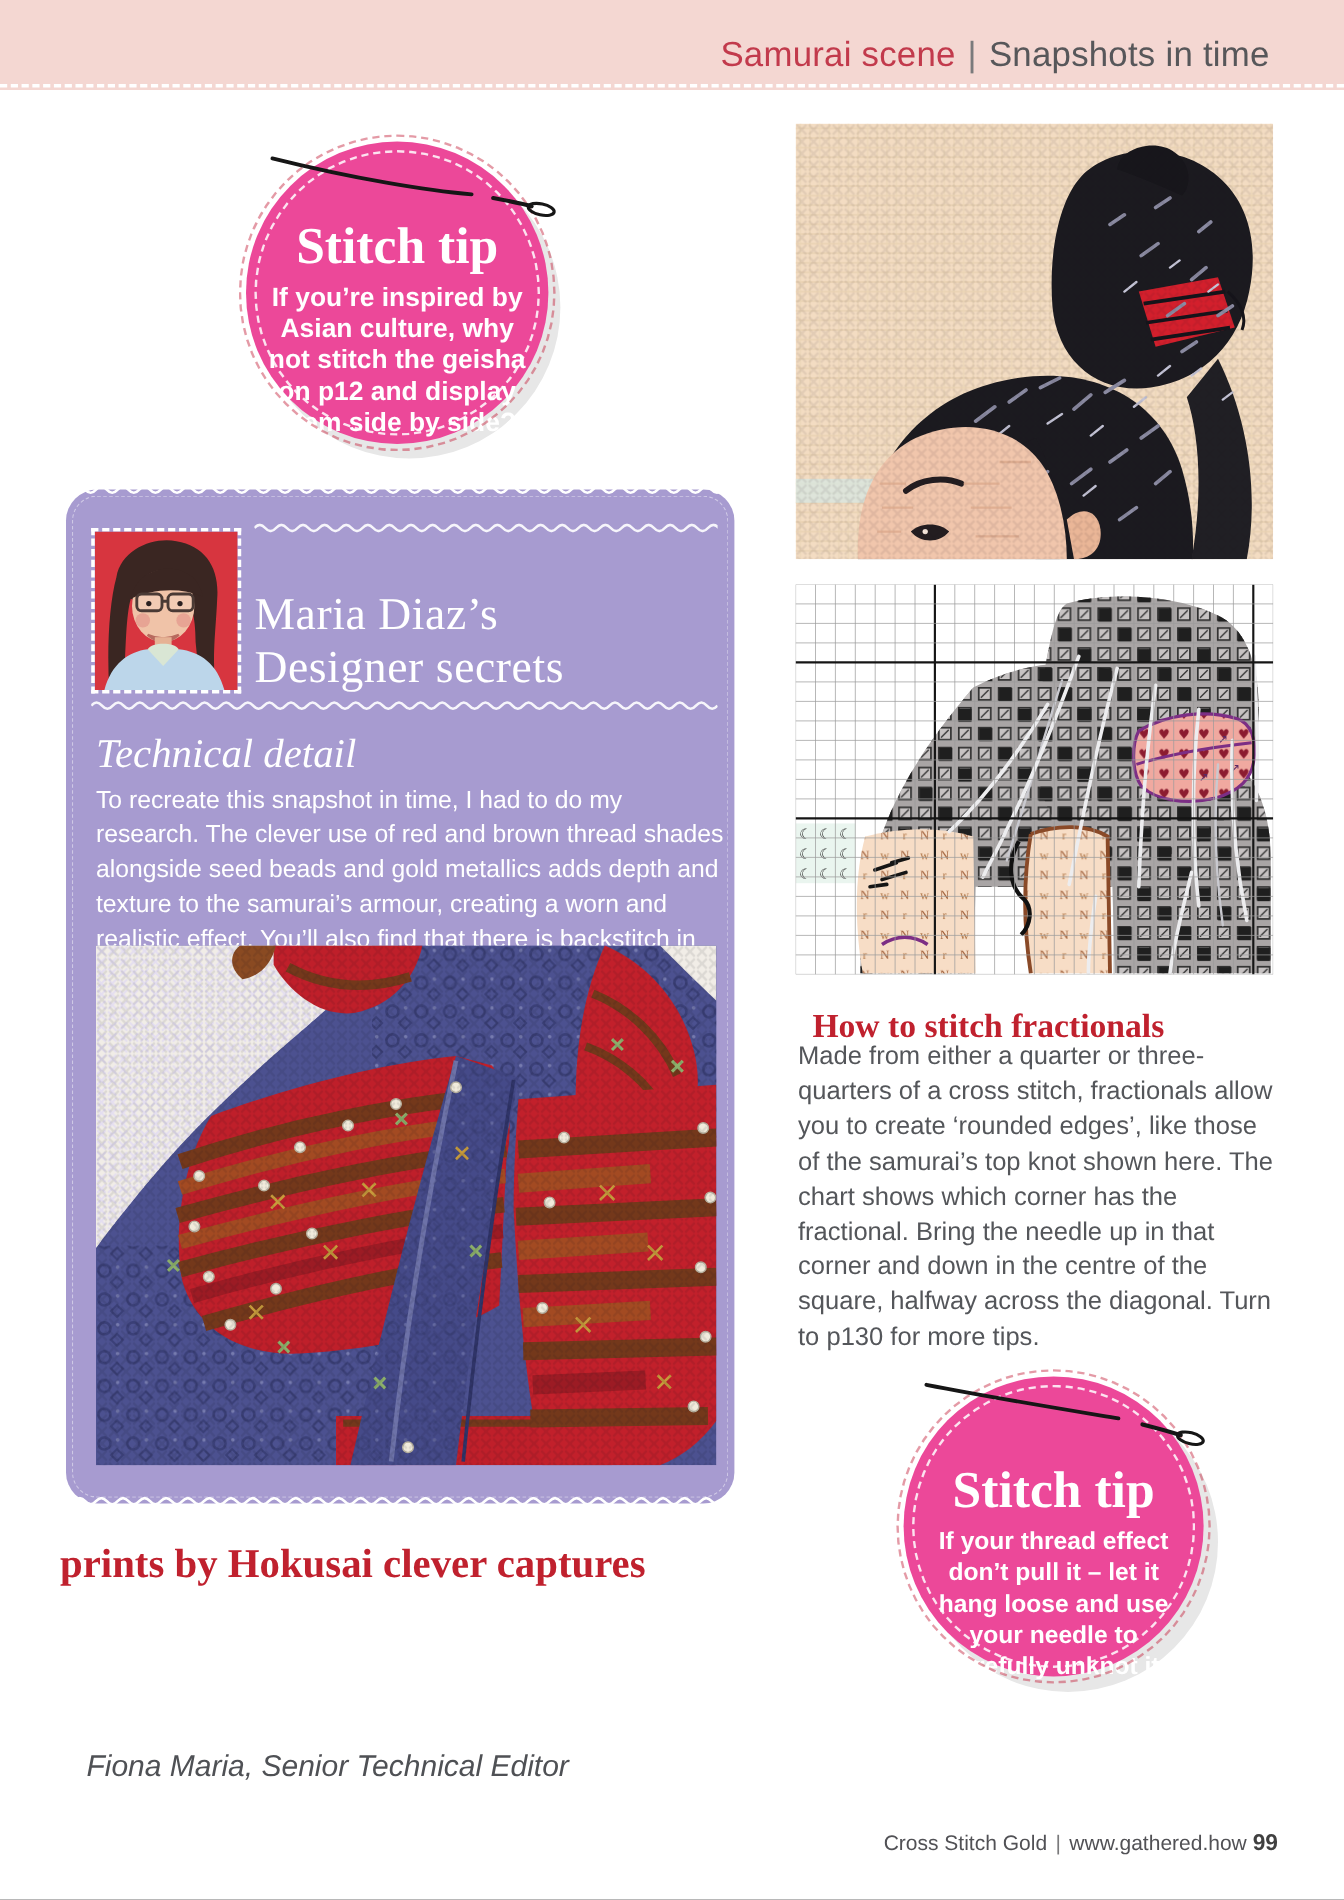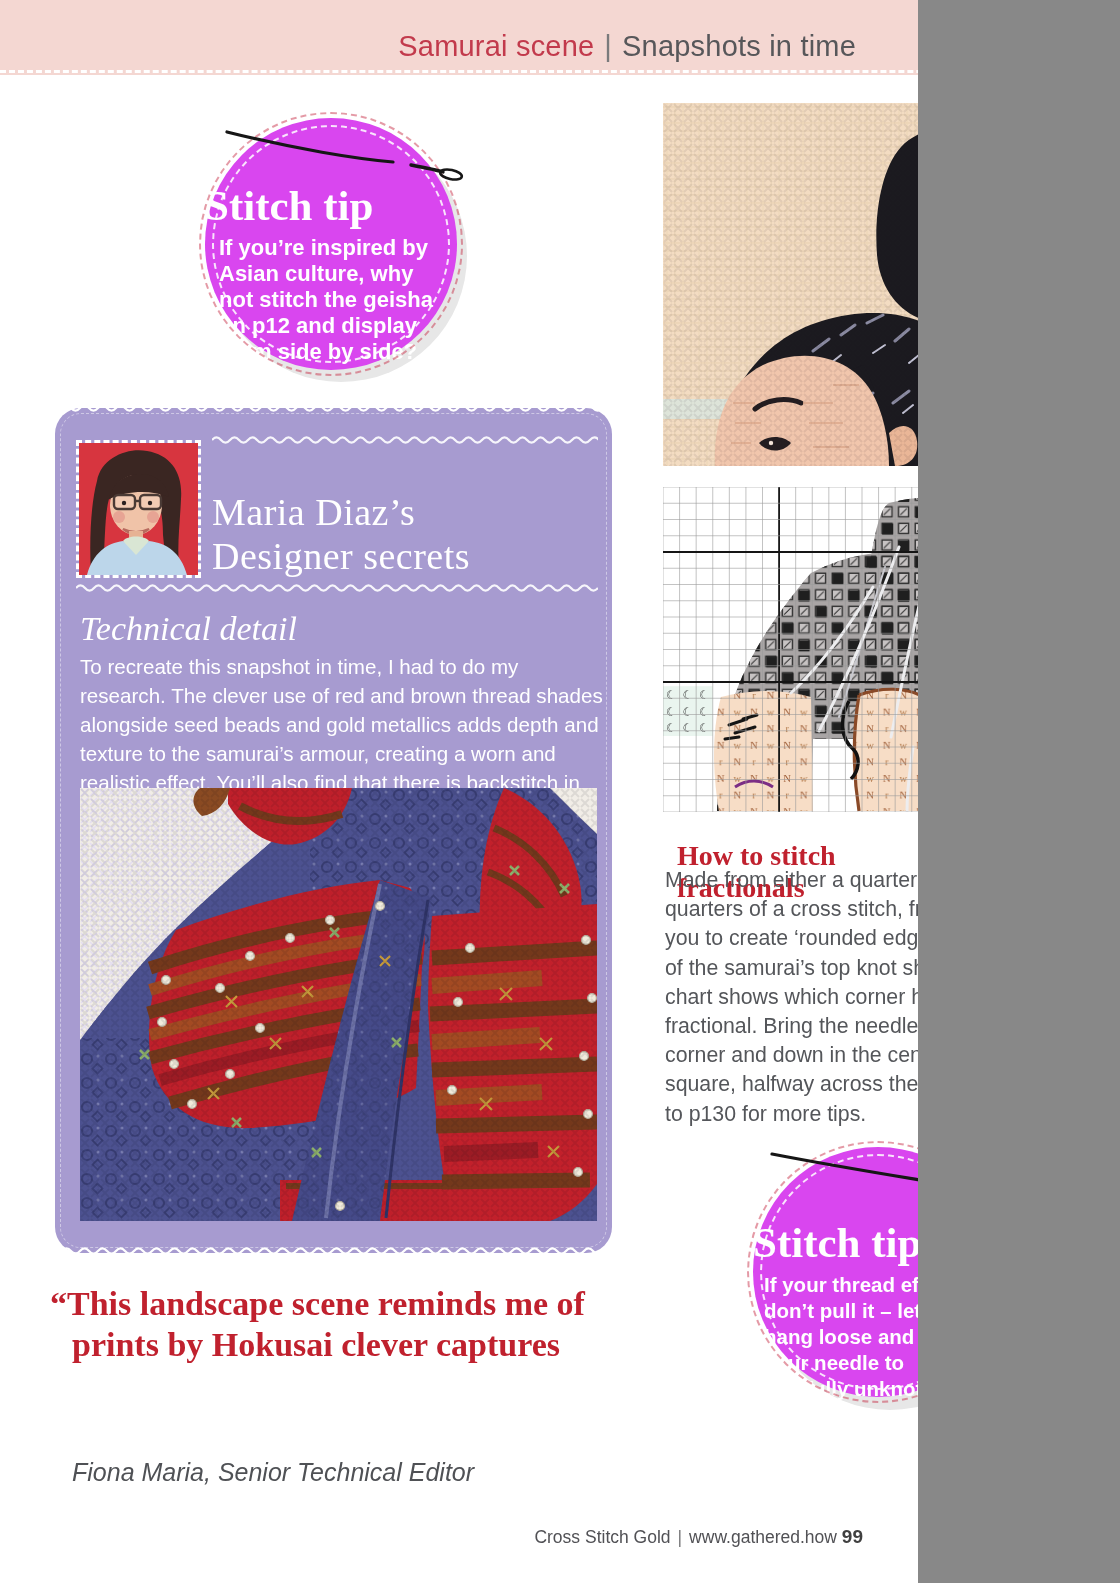--- a/index.html
+++ b/index.html
@@ -1,27 +1,27 @@
 <!DOCTYPE html>
 <html><head>
 <meta charset="utf-8">
 <style>
   html,body{margin:0;padding:0;background:#888;}
-  #page{position:relative;width:918px;height:1583px;background:#ffffff;overflow:hidden;
+  #page{position:relative;width:1120px;height:1583px;background:#ffffff;overflow:hidden;
         font-family:"Liberation Sans",sans-serif;}
   
   .band{position:absolute;left:0;top:0;width:1120px;height:75px;background:#f4d7d2;}
   .band-dash{position:absolute;left:0;top:70px;width:1120px;border-top:3px dashed #ffffff;}
   .hdr{position:absolute;top:30px;right:62px;font-size:29px;letter-spacing:.2px;white-space:nowrap;}
   .hdr .sec{color:#c23a4c;}
   .hdr .div{color:#7a7a7c;font-weight:300;padding:0 10px;}
   .hdr .ttl{color:#57575a;}
   
   .tip-shadow{position:absolute;border-radius:50%;background:#e7e7e7;}
-  .tip{position:absolute;border-radius:50%;background:#d946ef;color:#fff;}
+  .tip{position:absolute;border-radius:50%;background:#ec4899;color:#fff;text-align:center;}
   .tip::before{content:"";position:absolute;inset:7px;border:2px dashed rgba(255,255,255,.85);border-radius:50%;}
   .tip::after{content:"";position:absolute;inset:-6px;border:2px dashed rgba(196,32,58,.45);border-radius:50%;}
   .tip h3{margin:0;font-family:"Liberation Serif",serif;font-weight:bold;font-size:43px;line-height:1;}
   .tip p{margin:8px auto 0;font-weight:bold;font-size:22px;line-height:26px;}
   .tip1 h3{margin-top:66px;}
   .tip1 p{width:224px;}
   .tip2 h3{margin-top:74px;}
   .tip2 p{width:228px;font-size:20.5px;}
   .needle{position:absolute;}
   
@@ -390,21 +390,20 @@
         <circle cx="498" cy="384" r="4.4"></circle>
         <circle cx="378" cy="214" r="4.4"></circle>
       <circle cx="372" cy="302" r="4.4"></circle>
         <circle cx="390" cy="160" r="4.4"></circle>
         <circle cx="260" cy="418" r="4.4"></circle>
     </g>
     <rect width="517" height="433" fill="url(#pCross2)"></rect>
   </svg>
 
   <div class="quote">
-    <span class="ln">“This landscape scene reminds me of</span>
     <span class="ln">prints by Hokusai clever captures</span>
   </div>
   <p class="attrib">Fiona Maria, Senior Technical Editor</p>
 
   <div class="tip-shadow" style="left:765px;top:1160px;width:250px;height:250px;"></div>
   <div class="tip tip2" style="left:753px;top:1147px;width:250px;height:250px;">
     <h3>Stitch tip</h3>
     <p>If your thread effect don’t pull it –  let it hang loose and use your needle to carefully unknot it</p>
   </div>
   <svg class="needle" style="left:770px;top:1140px;" width="244" height="76" viewBox="0 0 244 76">

